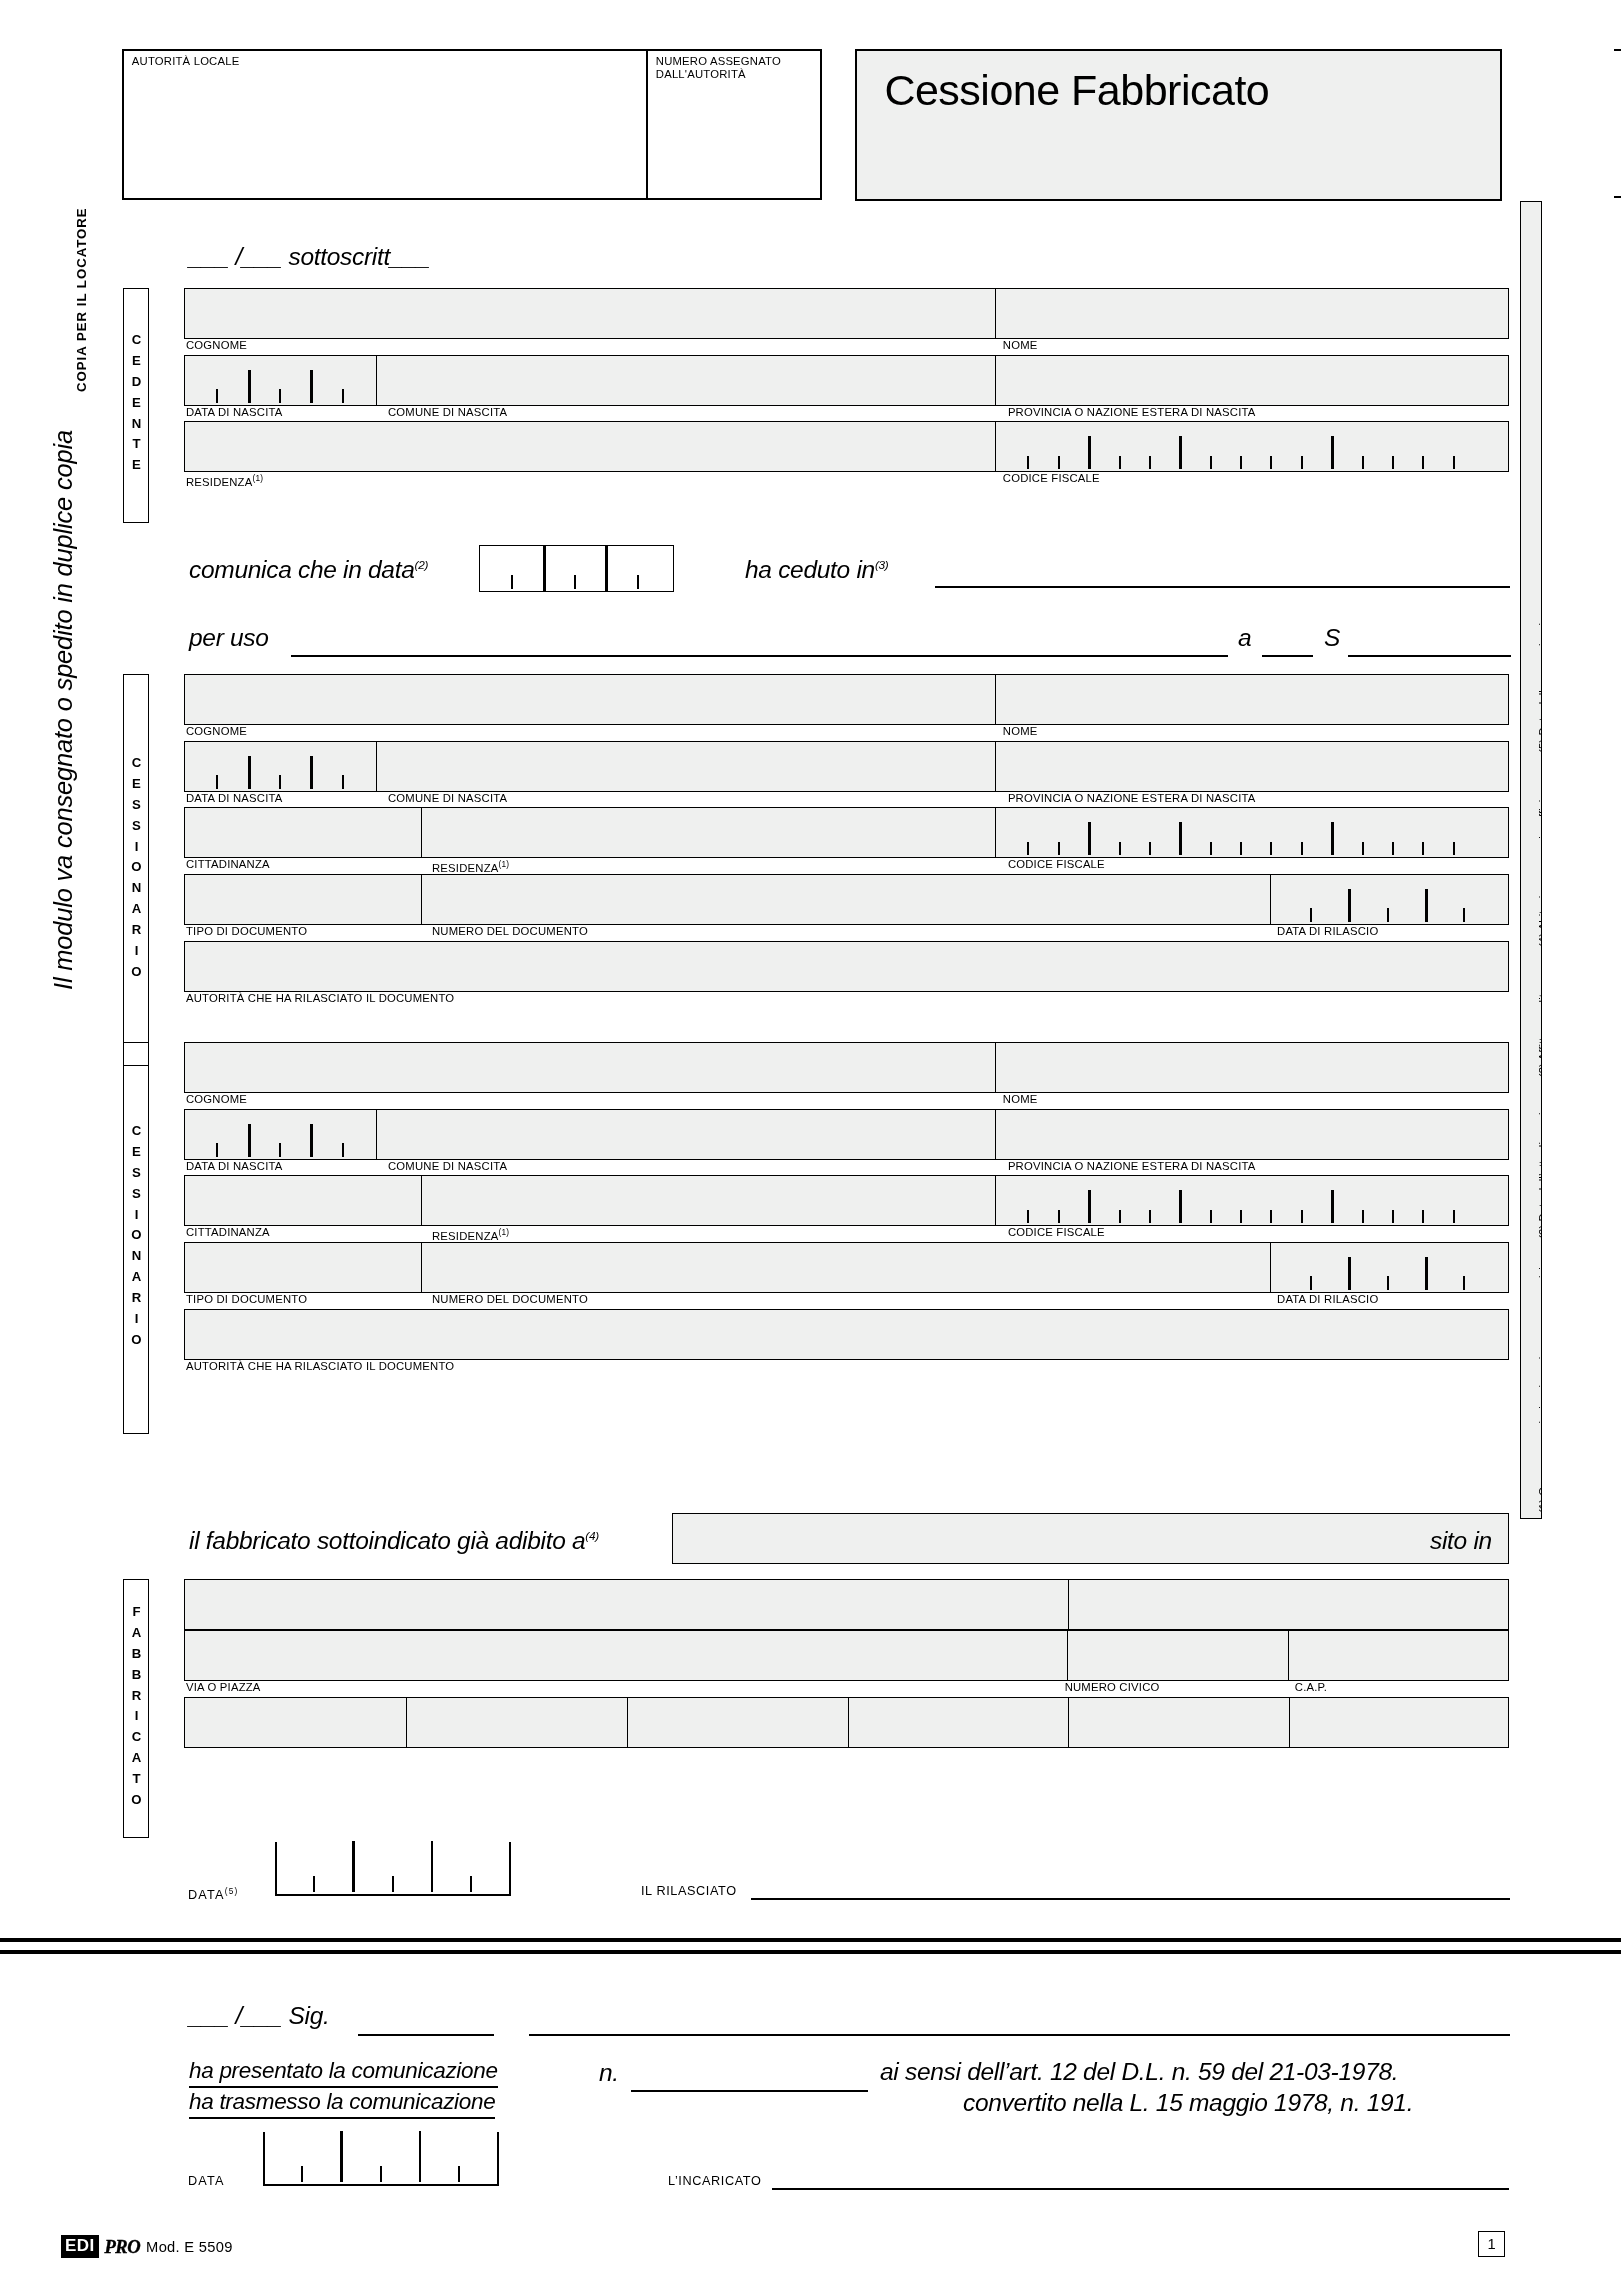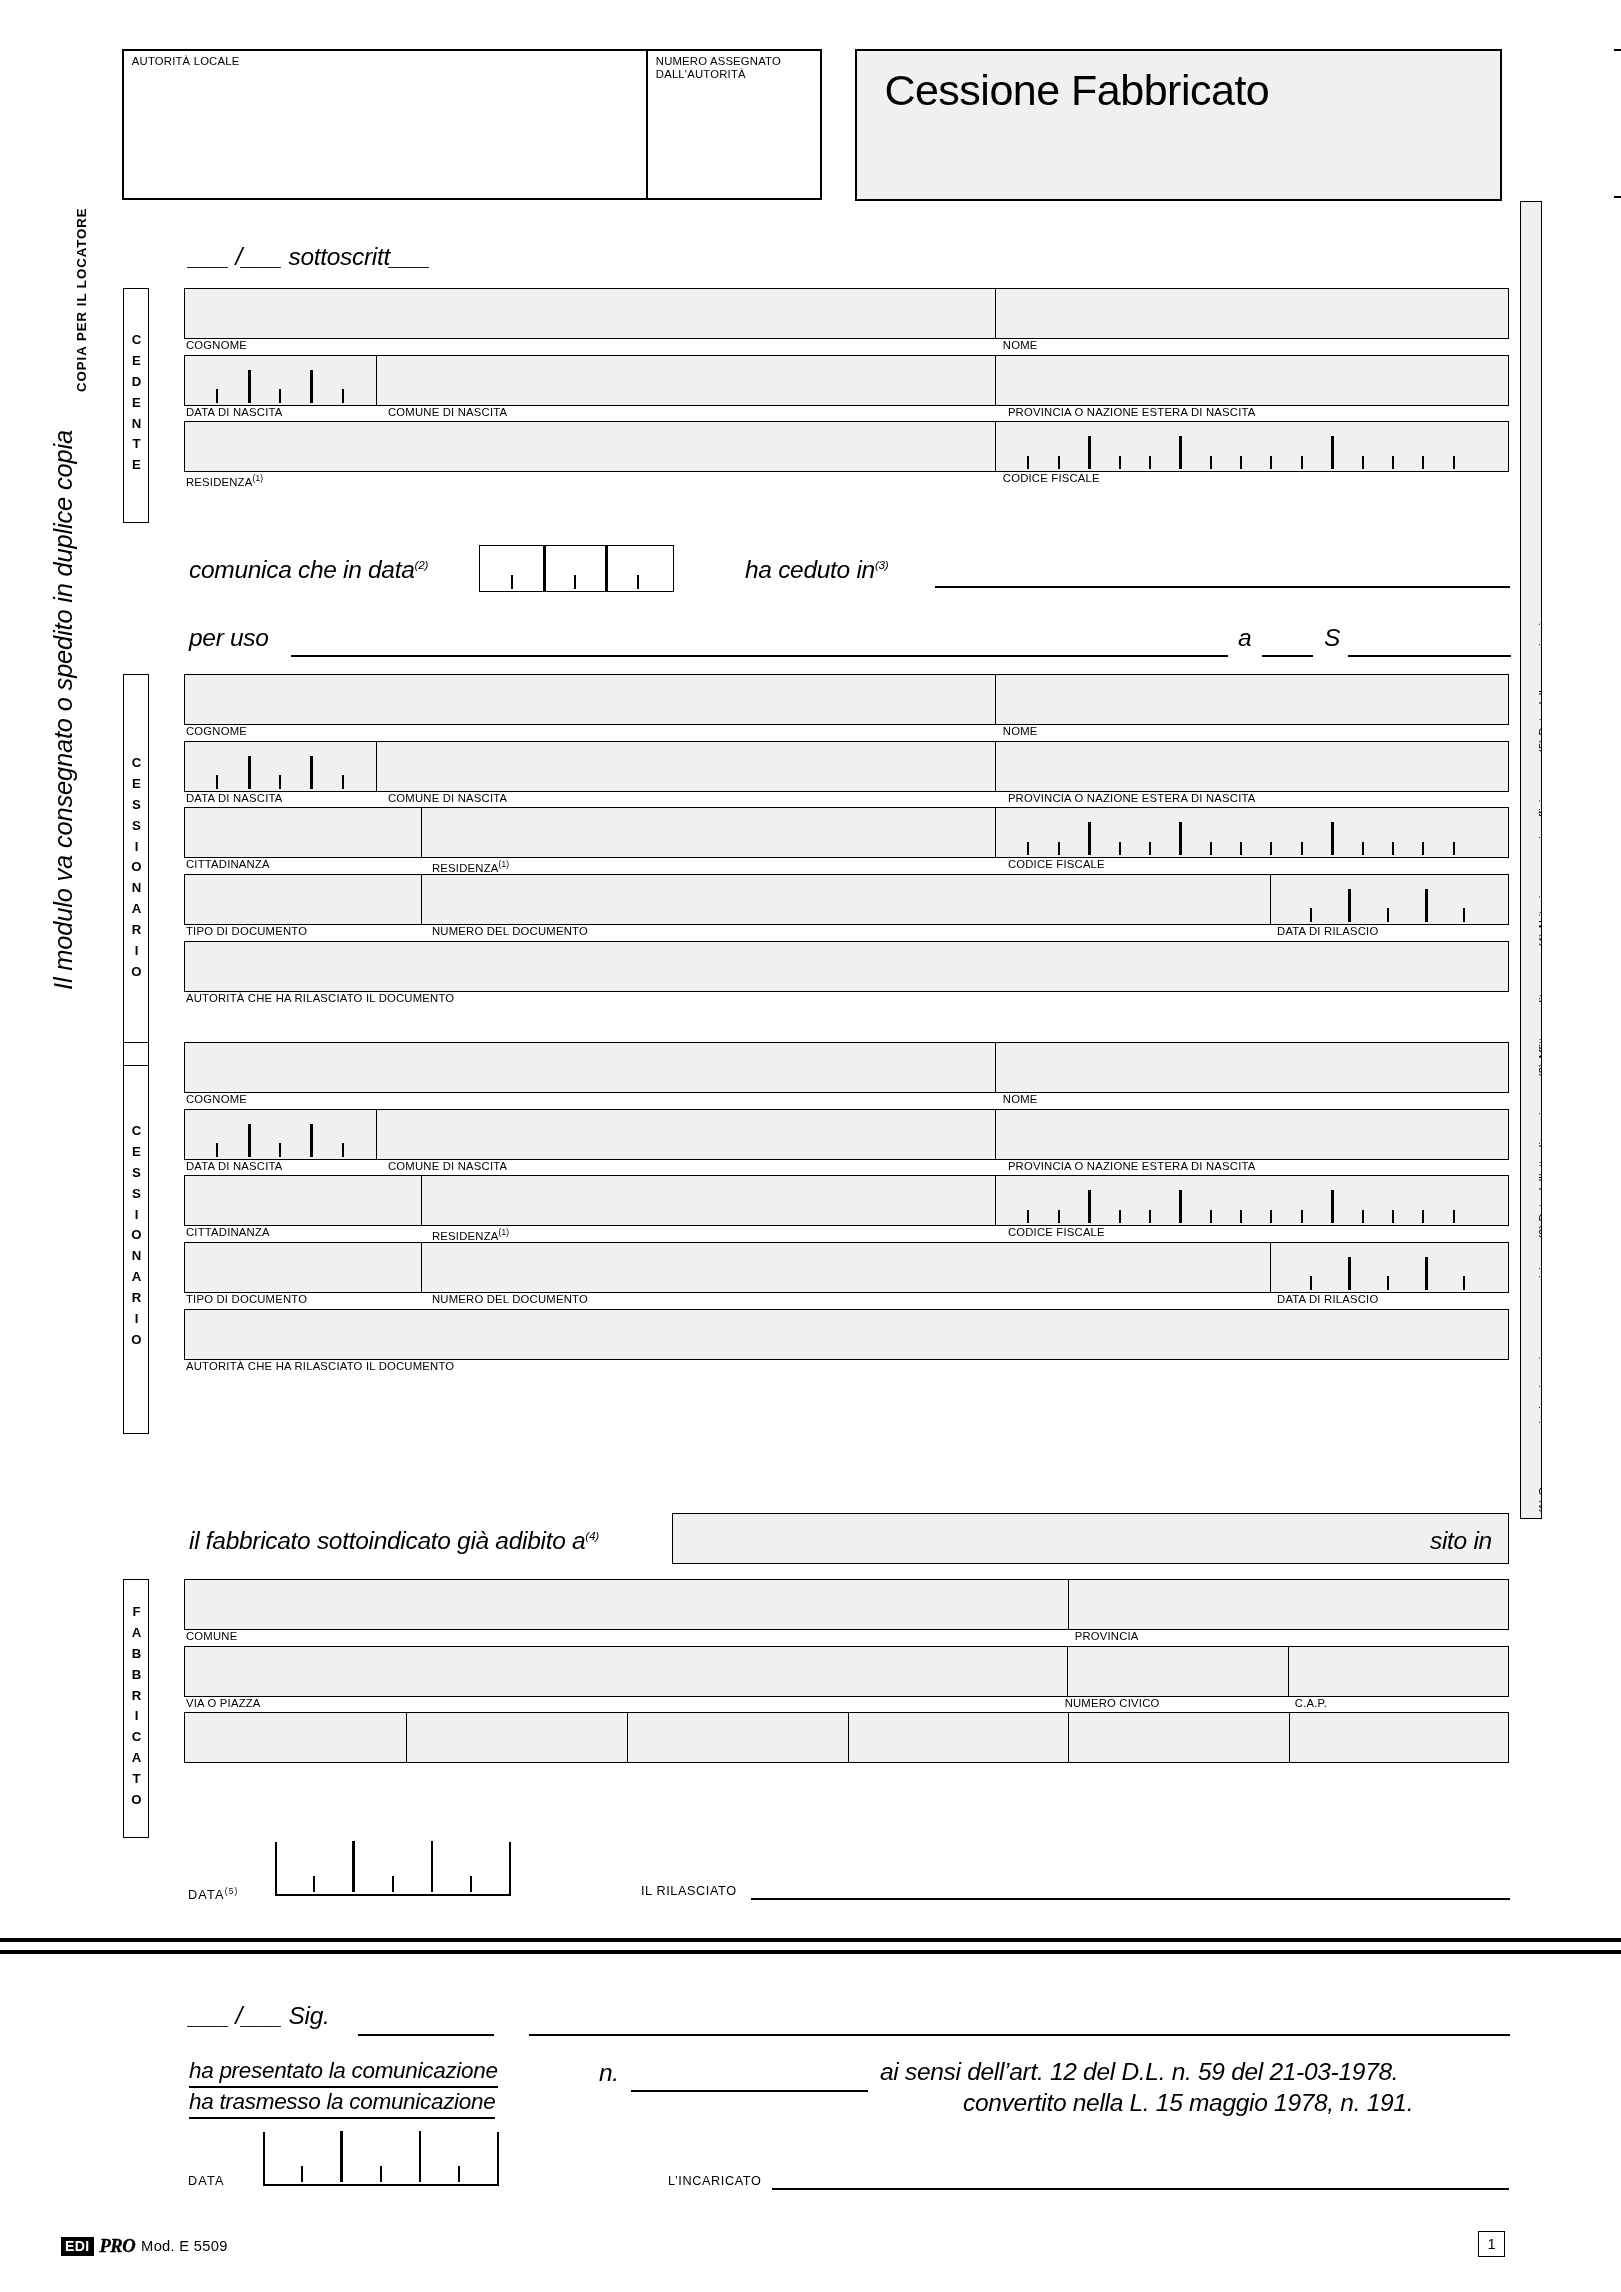--- a/index.html
+++ b/index.html
@@ -105,21 +105,21 @@
     white-space:nowrap;
     letter-spacing:0.1px;
   }
 
   .sep-heavy { position:absolute; background:#000; }
 
   
   #edipro { position:absolute; display:flex; align-items:center; gap:5.9px; }
   .edi {
     background:#000; color:#fff; font-weight:bold;
-    font-size:14px; padding:1px 3.9px 2px 3.9px; letter-spacing:0.5px;
+    font-size:17px; padding:1px 3.9px 2px 3.9px; letter-spacing:0.5px;
     font-family:"Liberation Sans", sans-serif;
   }
   .pro {
     font-style:italic; font-weight:bold; font-size:18.6px;
     letter-spacing:-0.5px;
     font-family:"Liberation Serif", serif;
     color:#000;
     -webkit-text-stroke:0.4px #000;
   }
   .modtxt { font-size:14.7px; letter-spacing:0.3px; }
@@ -452,24 +452,20 @@
 
   <div class="sectiontag" style="position:absolute; left:123px; top:1579px; height:259px;">
     <span style="writing-mode:vertical-rl; text-orientation:upright; letter-spacing:5.9px;">FABBRICATO</span>
   </div>
 
   <div style="position:absolute; left:184px; top:1579px; width:1325px;">
     <div class="fieldrow" style="height:51px;">
       <div class="fieldbox" style="width:884px;"></div>
       <div class="fieldbox" style="width:441px;"></div>
     </div>
-    <div class="capstrip">
-      <div class="caption" style="width:884px; padding-left:2px;">COMUNE</div>
-      <div class="caption" style="width:441px; padding-left:2px;">PROVINCIA</div>
-    </div>
 
     <div class="fieldrow" style="height:51px;">
       <div class="fieldbox" style="width:884px;"></div>
       <div class="fieldbox" style="width:221px;"></div>
       <div class="fieldbox" style="width:221px;"></div>
     </div>
     <div class="capstrip">
       <div class="caption" style="width:884px; padding-left:2px;">VIA O PIAZZA</div>
       <div class="caption" style="width:221px; padding-left:2px;">NUMERO CIVICO</div>
       <div class="caption" style="width:221px; padding-left:2px;">C.A.P.</div>

